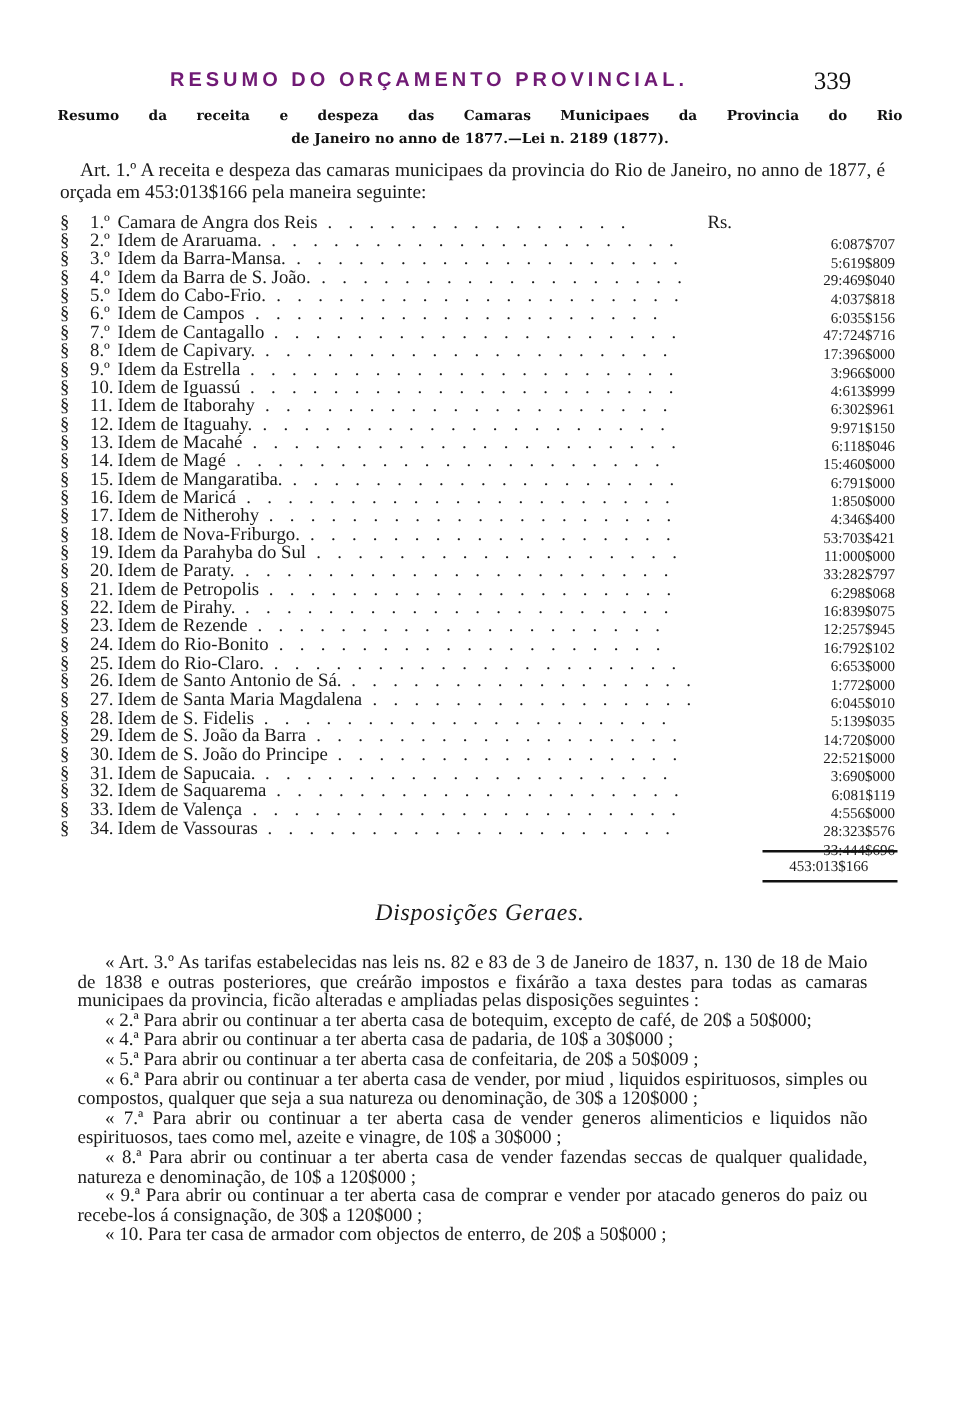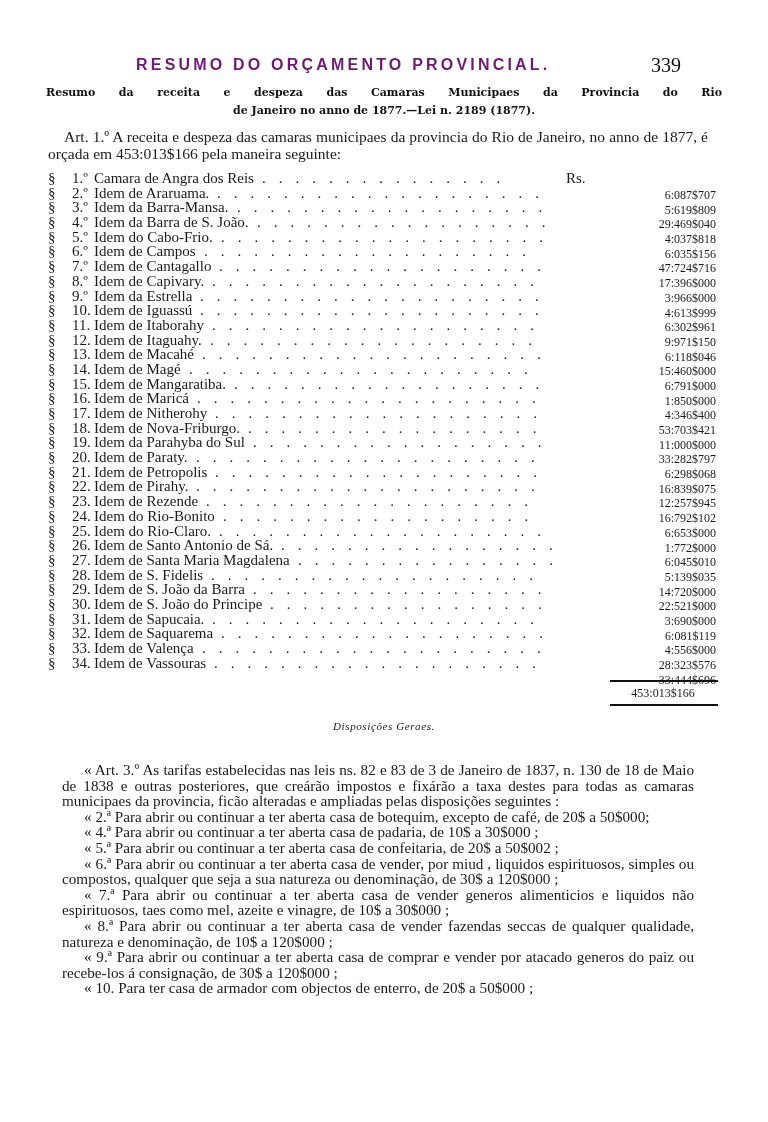--- a/index.html
+++ b/index.html
@@ -35,21 +35,21 @@
     .row .name { position: absolute; left: 46px; top: 0; }
     .row .dots { position: absolute; left: 0; top: 0; width: 560px; height: 15px; overflow: hidden; }
     .row .rs { position: absolute; left: 518px; top: 0; }
     .row .val { position: absolute; right: 2px; top: 17px; text-align: right; width: 120px; font-size: 12px; }
     .total-wrap { position: absolute; left: 610px; top: 680px; width: 108px; }
     .rule { height: 2px; background: #111; margin: 0 0 4px 0; }
     .total { text-align: center; font-size: 12px; line-height: 15px; padding-right: 2px; }
     .rule2 { height: 2px; background: #111; margin-top: 3px; }
     .sub-heading {
       position: absolute; left: 0; top: 720px; width: 768px; text-align: center;
-      font-style: italic; font-size: 11px; letter-spacing: 0.6px;
+      font-style: italic; font-size: 19px; letter-spacing: 0.6px;
     }
     .body-text {
       position: absolute; left: 62px; top: 762px; width: 632px; font-size: 15.2px; line-height: 15.6px;
       text-align: justify;
     }
     .body-text p { margin: 0; text-indent: 22px; }
   </style>
 </head>
 <body>
 
@@ -316,21 +316,21 @@
     <div class="total">453:013$166</div>
     <div class="rule2"></div>
   </div>
 
   <div class="sub-heading">Disposições Geraes.</div>
 
   <div class="body-text" id="body-text">
       <p>« Art. 3.º As tarifas estabelecidas nas leis ns. 82 e 83 de 3 de Janeiro de 1837, n. 130 de 18 de Maio de 1838 e outras posteriores, que creárão impostos e fixárão a taxa destes para todas as camaras municipaes da provincia, ficão alteradas e ampliadas pelas disposições seguintes :</p>
       <p>« 2.ª Para abrir ou continuar a ter aberta casa de botequim, excepto de café, de 20$ a 50$000;</p>
       <p>« 4.ª Para abrir ou continuar a ter aberta casa de padaria, de 10$ a 30$000 ;</p>
-      <p>« 5.ª Para abrir ou continuar a ter aberta casa de confeitaria, de 20$ a 50$002 ;</p>
+      <p>« 5.ª Para abrir ou continuar a ter aberta casa de confeitaria, de 20$ a 50$009 ;</p>
       <p>« 6.ª Para abrir ou continuar a ter aberta casa de vender, por miud , liquidos espirituosos, simples ou compostos, qualquer que seja a sua natureza ou denominação, de 30$ a 120$000 ;</p>
       <p>« 7.ª Para abrir ou continuar a ter aberta casa de vender generos alimenticios e liquidos não espirituosos, taes como mel, azeite e vinagre, de 10$ a 30$000 ;</p>
       <p>« 8.ª Para abrir ou continuar a ter aberta casa de vender fazendas seccas de qualquer qualidade, natureza e denominação, de 10$ a 120$000 ;</p>
       <p>« 9.ª Para abrir ou continuar a ter aberta casa de comprar e vender por atacado generos do paiz ou recebe-los á consignação, de 30$ a 120$000 ;</p>
       <p>« 10. Para ter casa de armador com objectos de enterro, de 20$ a 50$000 ;</p>
     </div>
 
 </div>
 
 </body></html>

